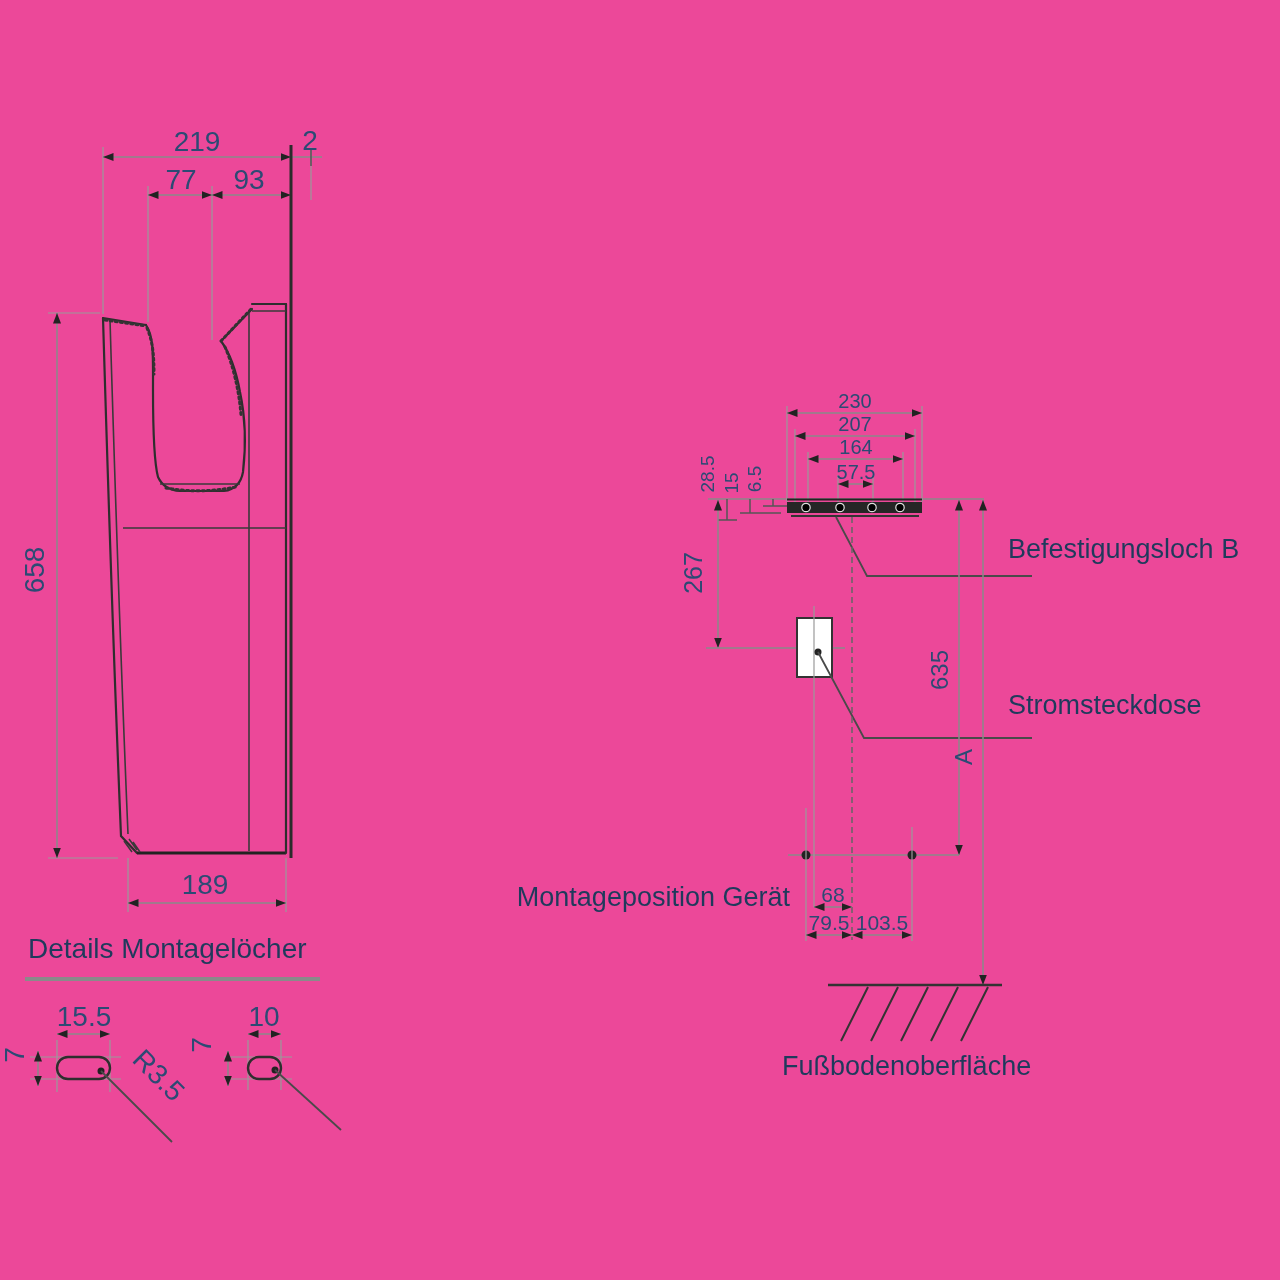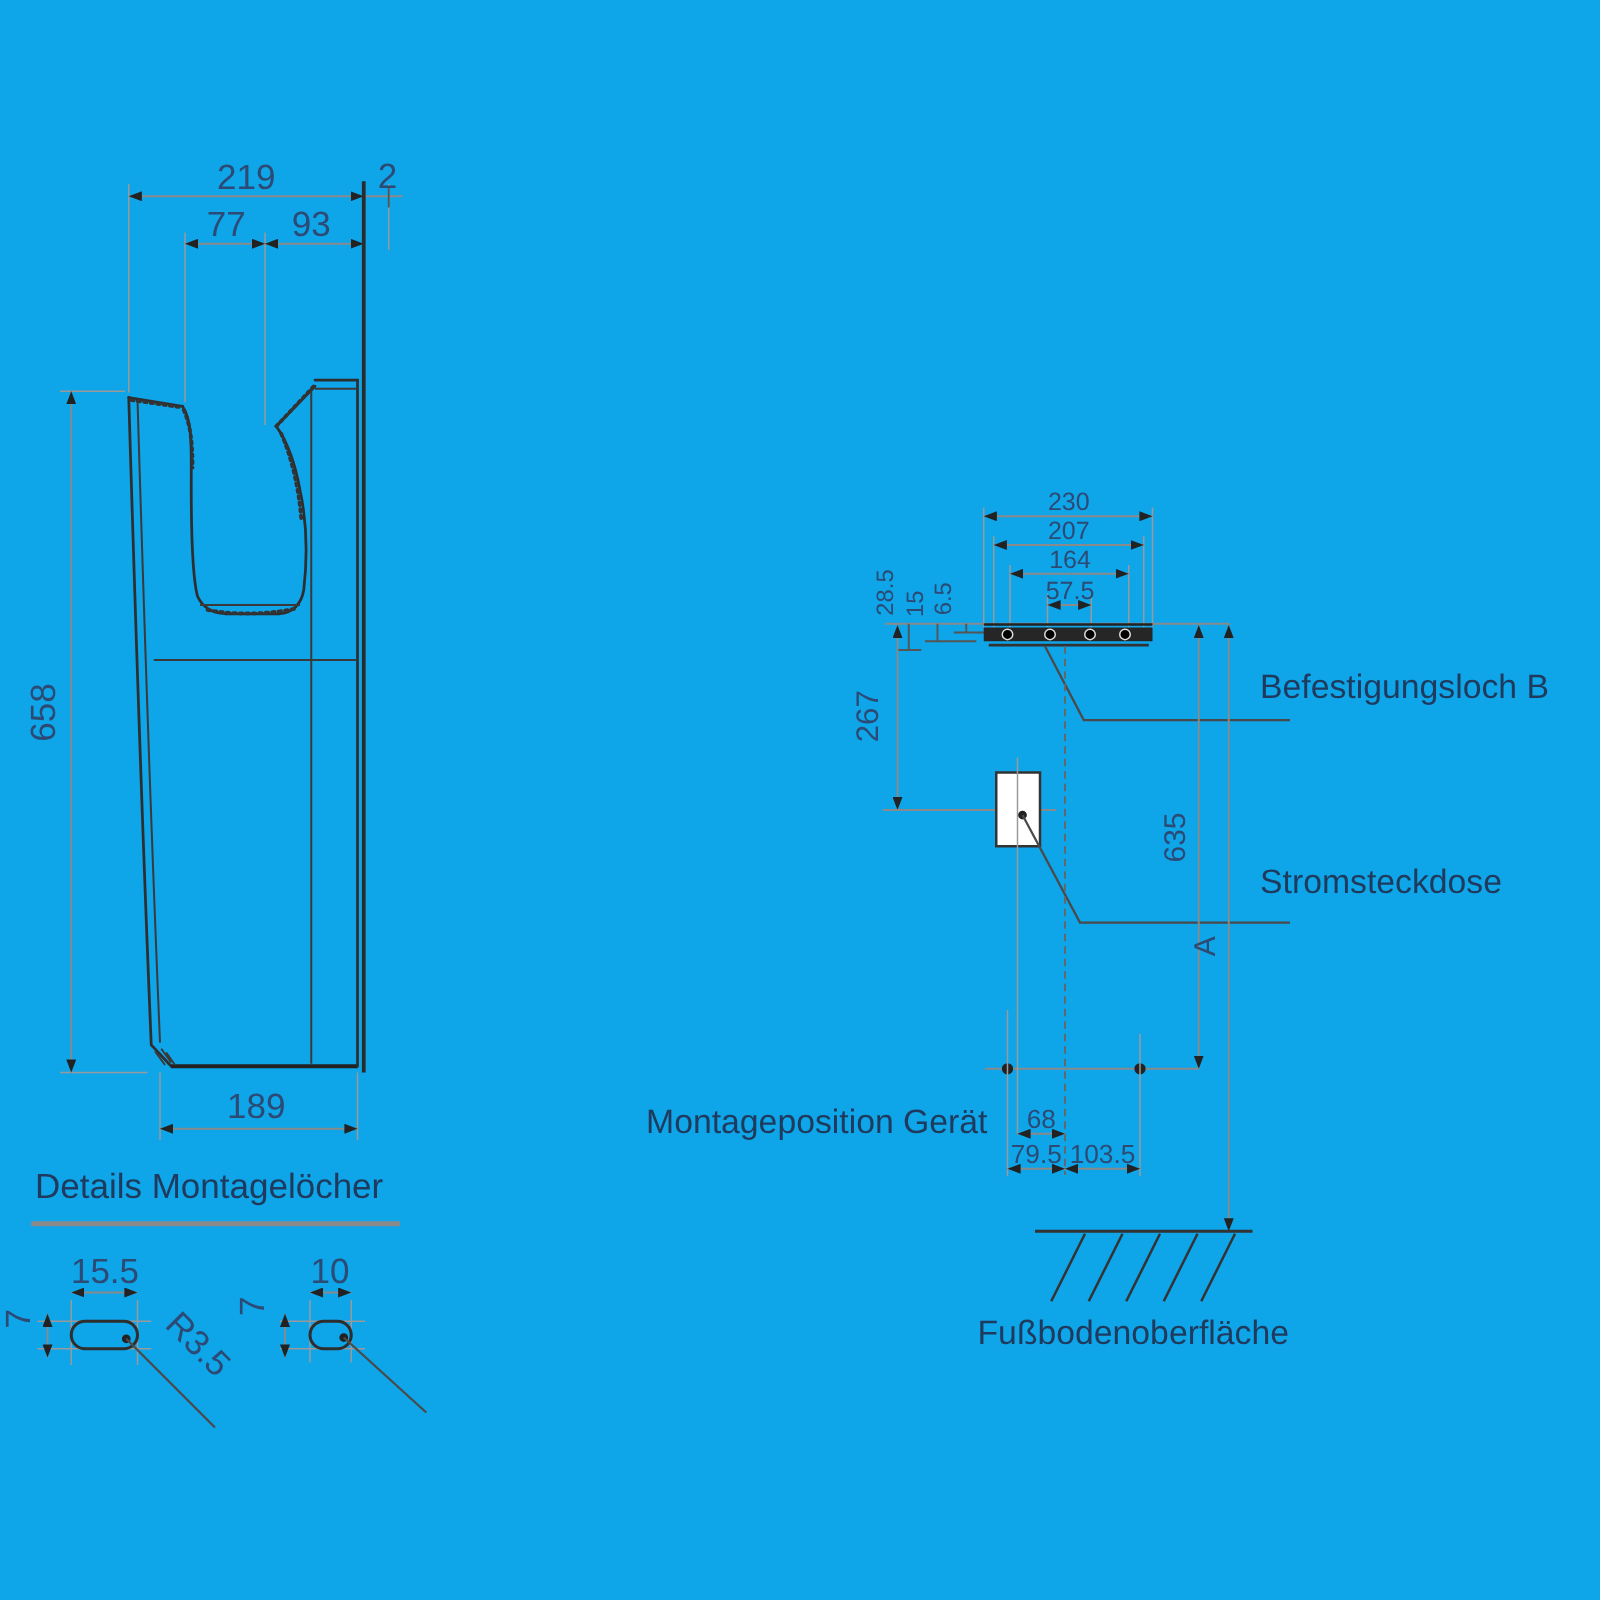--- a/index.html
+++ b/index.html
@@ -1,16 +1,16 @@
 <!DOCTYPE html>
 <html><head>
 <meta charset="utf-8">
 <style>
   html,body{margin:0;padding:0;background:#ffffff;}
-  .sheet{position:relative;width:1280px;height:1280px;background:#0ea5e9;overflow:hidden;}
+  .sheet{position:relative;width:1280px;height:1280px;background:#ec4899;overflow:hidden;}
   svg{position:absolute;left:0;top:0;}
   text{font-family:"Liberation Sans","DejaVu Sans",sans-serif;fill:#2c4a74;}
   .n28{font-size:28px;text-anchor:middle;}
   .n25{font-size:25px;text-anchor:middle;}
   .n24{font-size:24px;text-anchor:middle;}
   .n21{font-size:21px;text-anchor:middle;}
   .n20{font-size:20px;text-anchor:middle;}
   .n19{font-size:19px;text-anchor:middle;}
   .lab{font-size:27px;fill:#1f3a5c;text-anchor:start;}
   .lab-end{font-size:27px;fill:#1f3a5c;text-anchor:end;}

